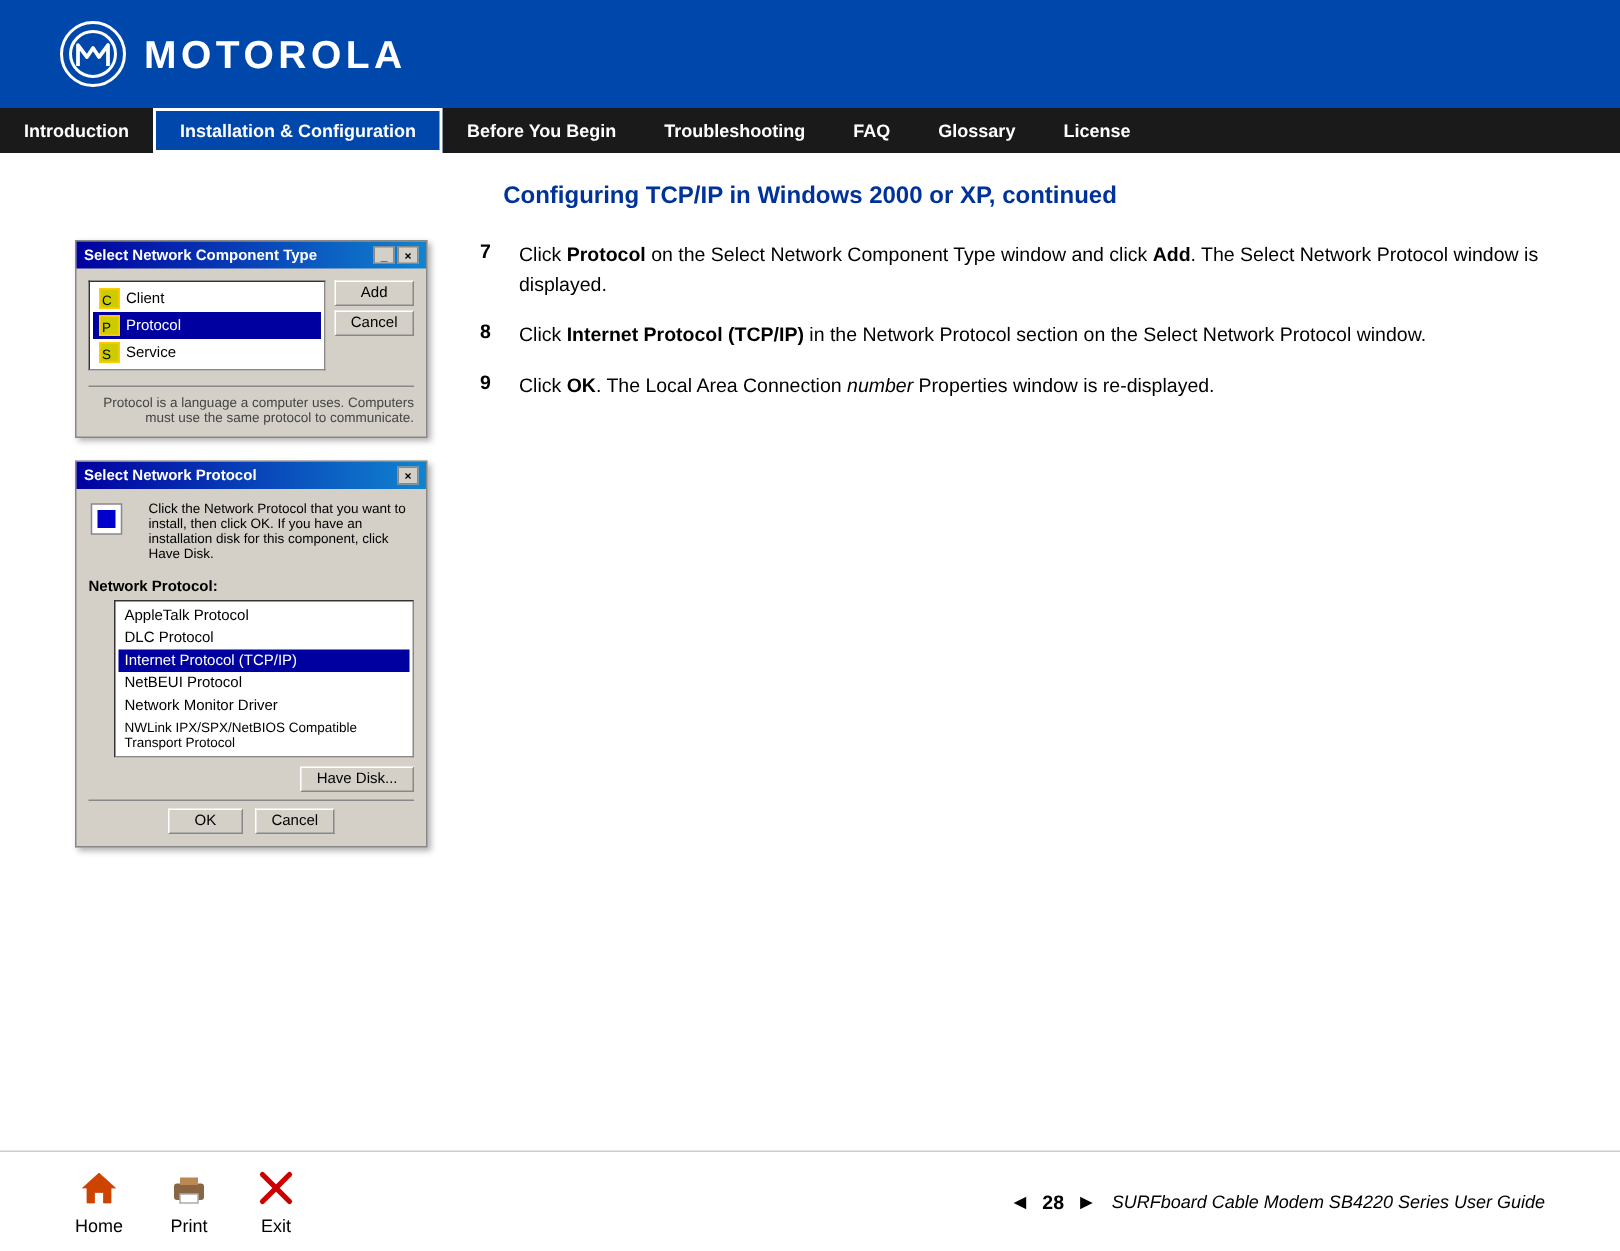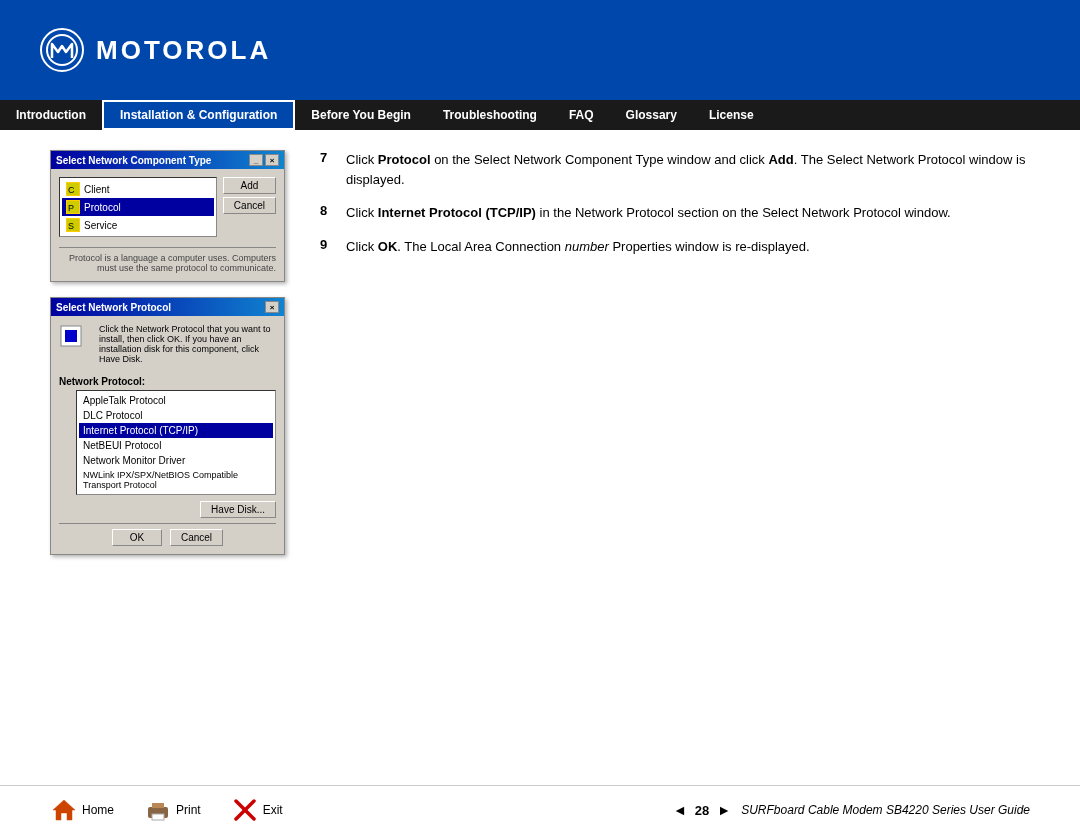--- a/index.html
+++ b/index.html
@@ -17,21 +17,21 @@
       height: 834px;
       background: #fff;
       display: flex;
       flex-direction: column;
     }
 
     
     .header-bar {
       background: #0047AB;
       width: 100%;
-      height: 100px;
+      height: 72px;
       display: flex;
       align-items: center;
       padding: 0 40px;
     }
 
     .logo-area {
       display: flex;
       align-items: center;
       gap: 12px;
     }
@@ -279,21 +279,21 @@
     }
 
     .footer-left {
       display: flex;
       gap: 30px;
       align-items: flex-end;
     }
 
     .footer-nav-item {
       display: flex;
-      flex-direction: row;
+      flex-direction: column;
       align-items: center;
       gap: 4px;
       cursor: pointer;
       font-size: 12px;
       color: #000;
     }
 
     .footer-icon {
       width: 28px;
       height: 28px;
@@ -362,20 +362,21 @@
     <div class="nav-item">Introduction</div>
     <div class="nav-item active">Installation &amp; Configuration</div>
     <div class="nav-item">Before You Begin</div>
     <div class="nav-item">Troubleshooting</div>
     <div class="nav-item">FAQ</div>
     <div class="nav-item">Glossary</div>
     <div class="nav-item">License</div>
   </div>
 
   <div class="main-content">
+    <div class="page-title">Configuring TCP/IP in Windows 2000 or XP, continued</div>
 
     <div class="content-body">
 
       <div class="screenshots-col">
 
         <div class="dialog-box">
           <div class="dialog-titlebar">
             <span>Select Network Component Type</span>
             <div class="dialog-titlebar-buttons">
               <div class="titlebar-btn">_</div>

